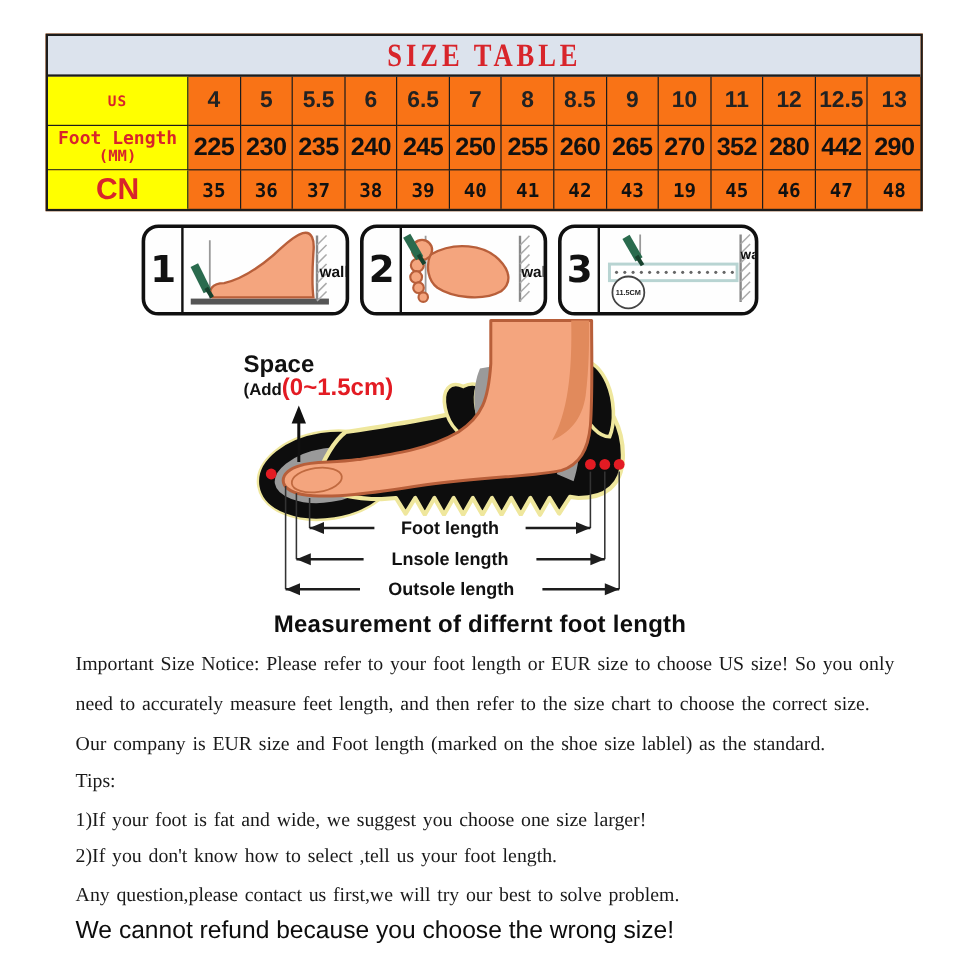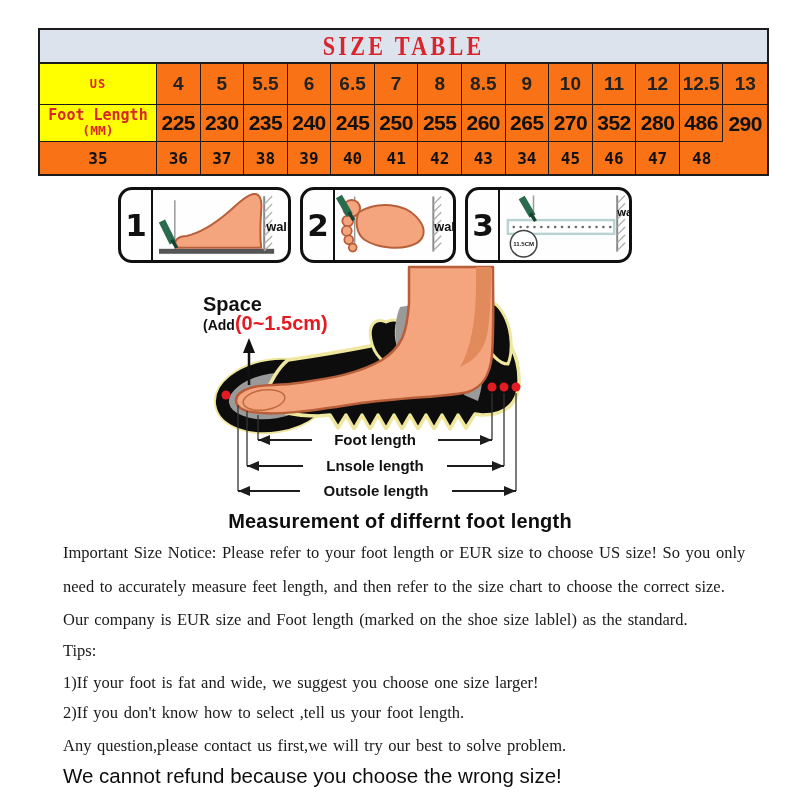--- a/index.html
+++ b/index.html
@@ -92,33 +92,34 @@
   <div class="st-cell v-foot">235</div>
   <div class="st-cell v-foot">240</div>
   <div class="st-cell v-foot">245</div>
   <div class="st-cell v-foot">250</div>
   <div class="st-cell v-foot">255</div>
   <div class="st-cell v-foot">260</div>
   <div class="st-cell v-foot">265</div>
   <div class="st-cell v-foot">270</div>
   <div class="st-cell v-foot">352</div>
   <div class="st-cell v-foot">280</div>
-  <div class="st-cell v-foot">486</div>
+  <div class="st-cell v-foot">442</div>
   <div class="st-cell v-foot lastcol">290</div>
 
+  <div class="st-cell st-head h-cn">CN</div>
   <div class="st-cell v-cn">35</div>
   <div class="st-cell v-cn">36</div>
   <div class="st-cell v-cn">37</div>
   <div class="st-cell v-cn">38</div>
   <div class="st-cell v-cn">39</div>
   <div class="st-cell v-cn">40</div>
   <div class="st-cell v-cn">41</div>
   <div class="st-cell v-cn">42</div>
   <div class="st-cell v-cn">43</div>
-  <div class="st-cell v-cn">34</div>
+  <div class="st-cell v-cn">19</div>
   <div class="st-cell v-cn">45</div>
   <div class="st-cell v-cn">46</div>
   <div class="st-cell v-cn">47</div>
   <div class="st-cell v-cn lastcol">48</div>
 </div>
 
 <div class="panels">
 
   <div class="panel panel1">
     <div class="panel-num">1</div>

